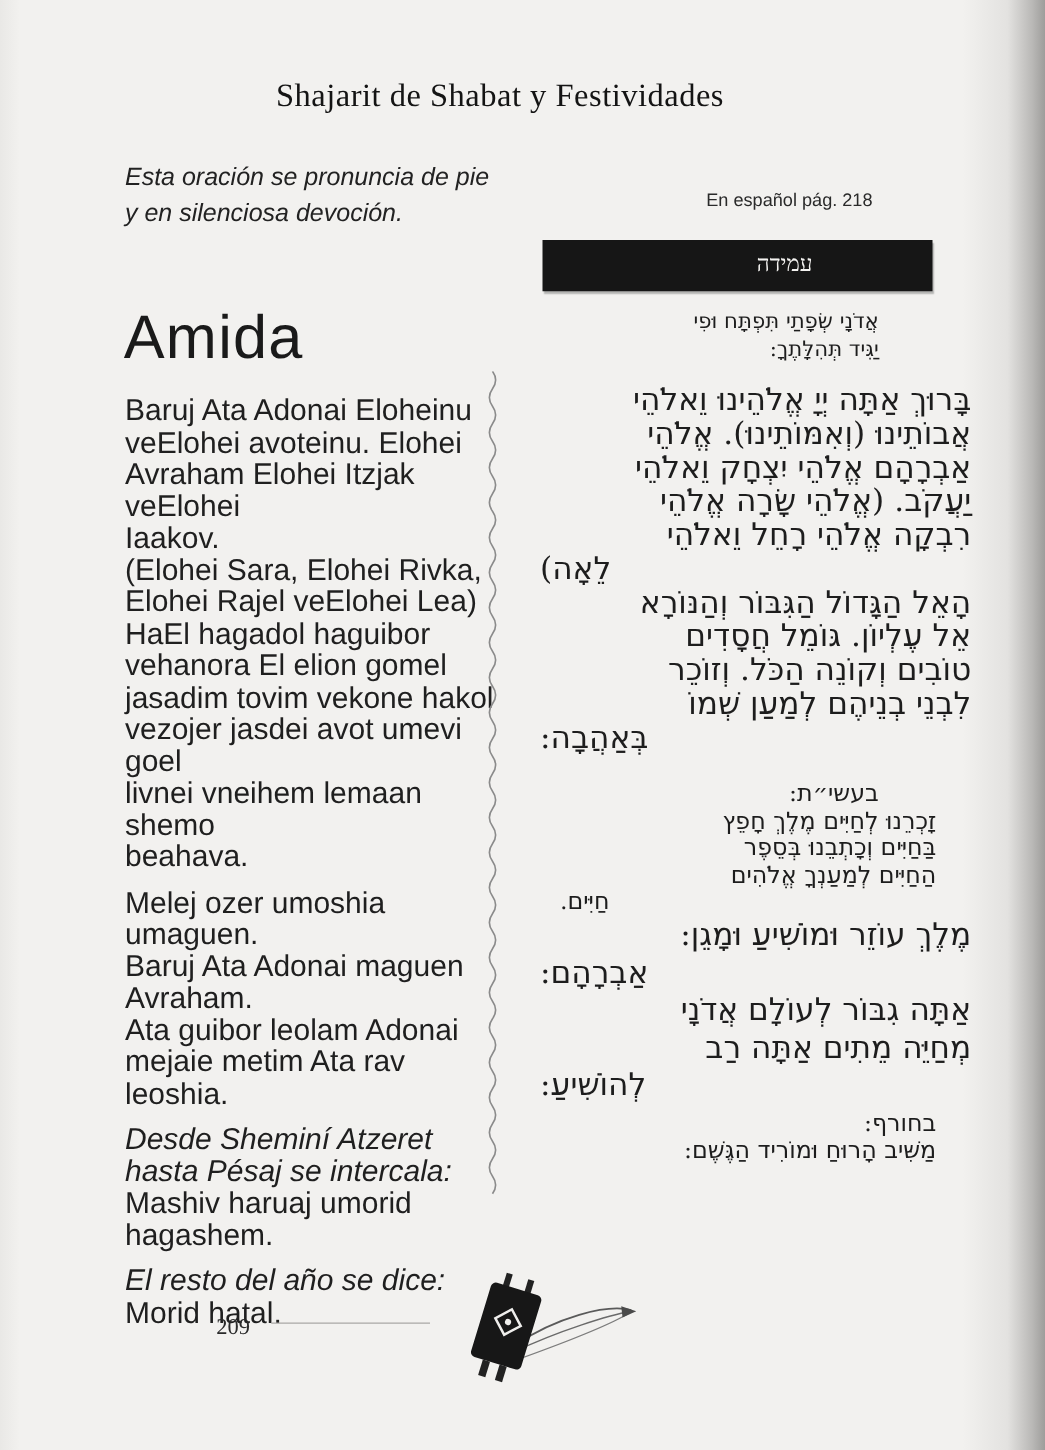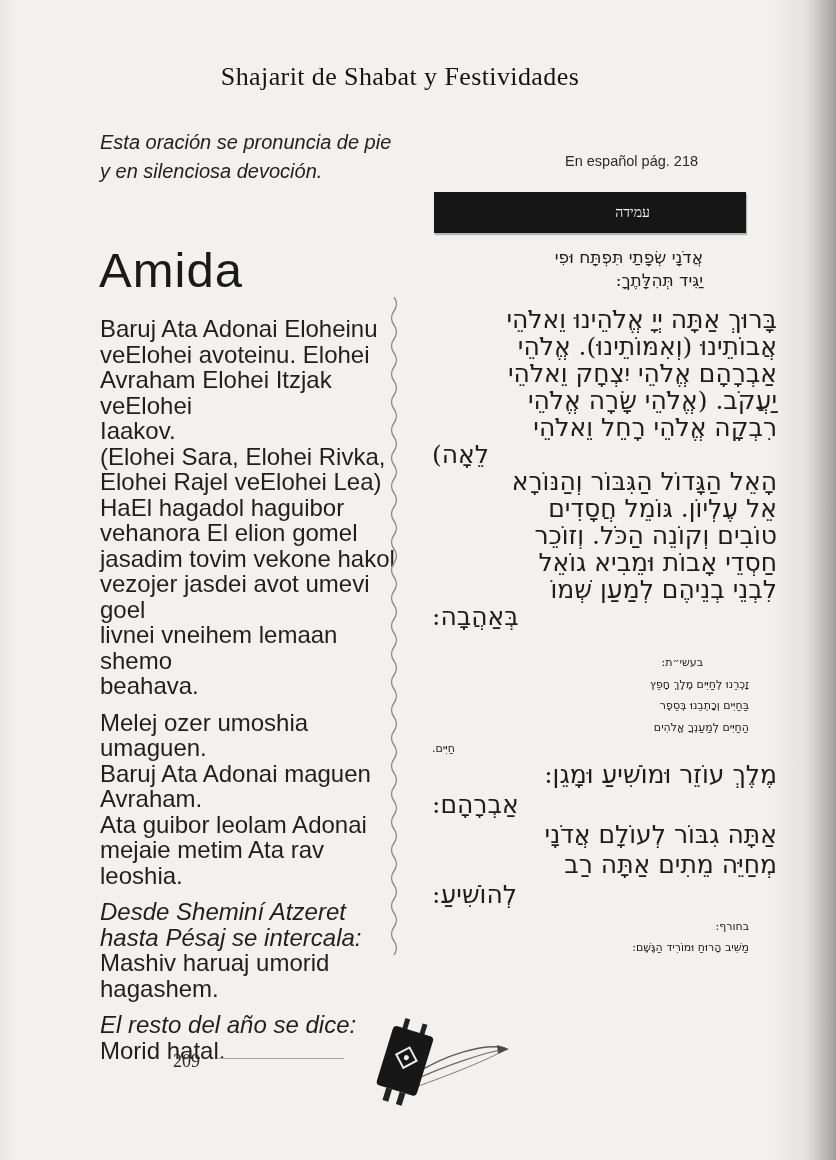--- a/index.html
+++ b/index.html
@@ -13,38 +13,38 @@
     font-family:"Liberation Serif",serif; font-size:26px; letter-spacing:.4px; color:#141414;
   }
   .intro-note {
     position:absolute; left:100px; top:128px; width:300px;
     font-size:20px; line-height:29px; font-style:italic; white-space:pre-line; color:#222;
   }
   .esp-ref { position:absolute; left:565px; top:153px; font-size:14.5px; color:#2a2a2a; }
   .banner {
     position:absolute; left:434px; top:192px; width:312px; height:41px; box-sizing:border-box;
     background:#161616; color:#f3f2f0; font-family:"DejaVu Serif",serif;
-    font-size:14px; line-height:40px; text-align:right; padding-right:96px;
+    font-size:18px; line-height:40px; text-align:right; padding-right:96px;
     box-shadow:1px 2px 1px rgba(70,70,70,.35);
   }
   .hebrew { direction:rtl; font-family:"DejaVu Serif","DejaVu Sans",serif; }
   .opening-verse { position:absolute; right:133px; top:246px; font-size:17px; line-height:23px; text-align:right; }
   .title {
     position:absolute; left:99px; top:242px; margin:0; font-weight:normal;
     font-size:49px; letter-spacing:1px; color:#1a1a1a; font-family:"Liberation Sans",sans-serif;text-align:right;
   }
   .col-left { position:absolute; left:100px; top:316px; width:296px; font-size:24px; line-height:25.5px; color:#1f1f1f; }
   .t-block { margin:0 0 11px 0; white-space:pre-line; }
   .ital { font-style:italic; }
   .divider { position:absolute; left:389px; top:297px; width:10px; height:662px; }
   .col-right { position:absolute; left:432px; top:306px; width:345px; text-align:right; }
   .heb-block.big { font-size:25px; }
   .heb-block.lh1 > div { line-height:27px; }
   .heb-block.lh2 > div { line-height:30px; }
-  .heb-block.small { font-size:11px; margin-left:0; margin-right:28px; }
+  .heb-block.small { font-size:19px; margin-left:16px; margin-right:28px; }
   .heb-block.small > div, .heb-block.small .heb-line, .heb-label { line-height:21.5px; }
   .m-aseret { margin-top:22px; }
   .m-winter { margin-top:6px; margin-right:54px; }
   .heb-label.indented { margin-right:46px; }
   .col-right div { white-space:nowrap; }
   .flush-left { text-align:left; }
   .footer-rule { position:absolute; left:217px; top:1058px; width:127px; height:1px; background:#a9a8a6; }
   .page-number { position:absolute; left:173px; top:1051px; font-family:"Liberation Serif",serif; font-size:18px; color:#2a2a2a; }
   .illustration { position:absolute; left:350px; top:1012px; }
 </style>
@@ -100,21 +100,20 @@
     <div class="heb-block big lh1">
         <div>בָּרוּךְ אַתָּה יְיָ אֱלֹהֵינוּ וֵאלֹהֵי</div>
         <div>אֲבוֹתֵינוּ (וְאִמּוֹתֵינוּ). אֱלֹהֵי</div>
         <div>אַבְרָהָם אֱלֹהֵי יִצְחָק וֵאלֹהֵי</div>
         <div>יַעֲקֹב. (אֱלֹהֵי שָׂרָה אֱלֹהֵי</div>
         <div>רִבְקָה אֱלֹהֵי רָחֵל וֵאלֹהֵי</div>
         <div class="flush-left">לֵאָה)</div>
         <div>הָאֵל הַגָּדוֹל הַגִּבּוֹר וְהַנּוֹרָא</div>
         <div>אֵל עֶלְיוֹן. גּוֹמֵל חֲסָדִים</div>
         <div>טוֹבִים וְקוֹנֵה הַכֹּל. וְזוֹכֵר</div>
-        <div>חַסְדֵי אָבוֹת וּמֵבִיא גוֹאֵל</div>
         <div>לִבְנֵי בְנֵיהֶם לְמַעַן שְׁמוֹ</div>
         <div class="flush-left">בְּאַהֲבָה:</div>
       </div>
     <div class="heb-block small m-aseret">
       <div class="heb-label indented">בעשי״ת:</div>
       <div>
           <div>זָכְרֵנוּ לְחַיִּים מֶלֶךְ חָפֵץ</div>
           <div>בַּחַיִּים וְכָתְבֵנוּ בְּסֵפֶר</div>
           <div>הַחַיִּים לְמַעַנְךָ אֱלֹהִים</div>
           <div class="flush-left">חַיִּים.</div>

